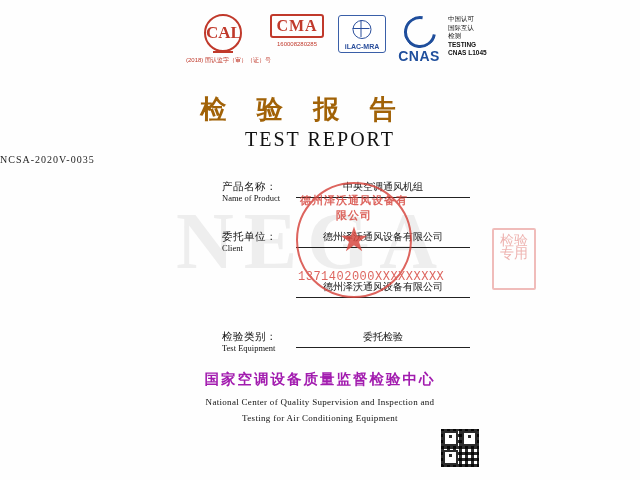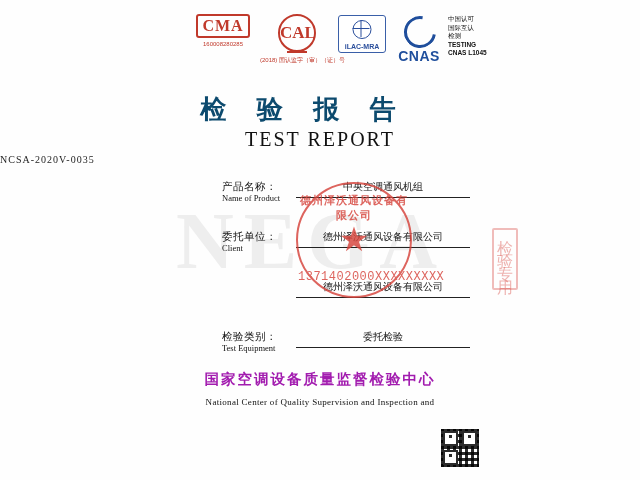--- a/index.html
+++ b/index.html
@@ -189,21 +189,21 @@
     position: absolute;
     top: 92px;
     left: 0;
     width: 596px;
     text-align: center;
     font-family: "Liberation Serif", serif;
     font-size: 26px;
     font-weight: bold;
     letter-spacing: 12px;
     text-indent: 12px;
-    color: #0c4a6e;
+    color: #a16207;
   }
   .title-en {
     position: absolute;
     top: 128px;
     left: 0;
     width: 640px;
     text-align: center;
     font-family: "Liberation Serif", serif;
     font-size: 20px;
     letter-spacing: 2px;
@@ -350,30 +350,30 @@
     font-size: 80px;
     font-weight: bold;
     color: rgba(180, 180, 180, 0.22);
     letter-spacing: 10px;
     pointer-events: none;
   }
   .side-seal {
     position: absolute;
     top: 228px;
     left: 492px;
-    width: 26px;
+    width: 44px;
     height: 62px;
     border: 2px solid rgba(214, 67, 59, 0.35);
     border-radius: 2px;
     color: rgba(214, 67, 59, 0.4);
     font-family: "Liberation Serif", serif;
-    font-size: 16px;
+    font-size: 14px;
     line-height: 13px;
     text-align: center;
-    padding-top: 12px;
+    padding-top: 4px;
     box-sizing: border-box;
     pointer-events: none;
   }
 
   
   .qr {
     position: absolute;
     top: 428px;
     left: 440px;
     width: 38px;
@@ -399,33 +399,33 @@
     margin: 2px auto;
   }
 </style>
 </head>
 <body>
 
 <div class="page">
 
   <div class="logo-strip">
 
-    <div class="logo-block cma-wrap">
-      <span class="cma-mark">CMA</span>
-      <div class="cma-sub">160008280285</div>
-    </div>
-
     <div class="logo-block cal-wrap">
       <div class="cal-mark">
         <span>CAL</span>
         <span class="cal-tail"></span>
       </div>
       <div class="cal-sub">(2018) 国认监字（审）（证）号</div>
     </div>
 
+    <div class="logo-block cma-wrap">
+      <span class="cma-mark">CMA</span>
+      <div class="cma-sub">160008280285</div>
+    </div>
+
     <div class="logo-block ilac-wrap">
       <div class="ilac-mark">
         <span class="ilac-globe"></span>
         <span class="ilac-text">iLAC-MRA</span>
       </div>
     </div>
 
     <div class="logo-block cnas-wrap">
       <div class="cnas-mark">
         <span class="cnas-swirl"></span>
@@ -483,20 +483,21 @@
     <div class="seal-top-text">德州泽沃通风设备有限公司</div>
     <div class="seal-star">★</div>
     <div class="seal-bottom-text">1371402000XXXXXXXXX</div>
   </div>
 
   <div class="side-seal">检验专用</div>
 
   <div class="footer">
     <div class="footer-cn">国家空调设备质量监督检验中心</div>
     <div class="footer-en1">National Center of Quality Supervision and Inspection and</div>
+    <div class="footer-en2">Testing for Air Conditioning Equipment</div>
   </div>
 
   <div class="qr">
     <span class="qr-eye" style="top:2px;left:2px;">
         <i></i>
       </span>
     <span class="qr-eye" style="top:2px;right:2px;">
         <i></i>
       </span>
     <span class="qr-eye" style="bottom:2px;left:2px;">

